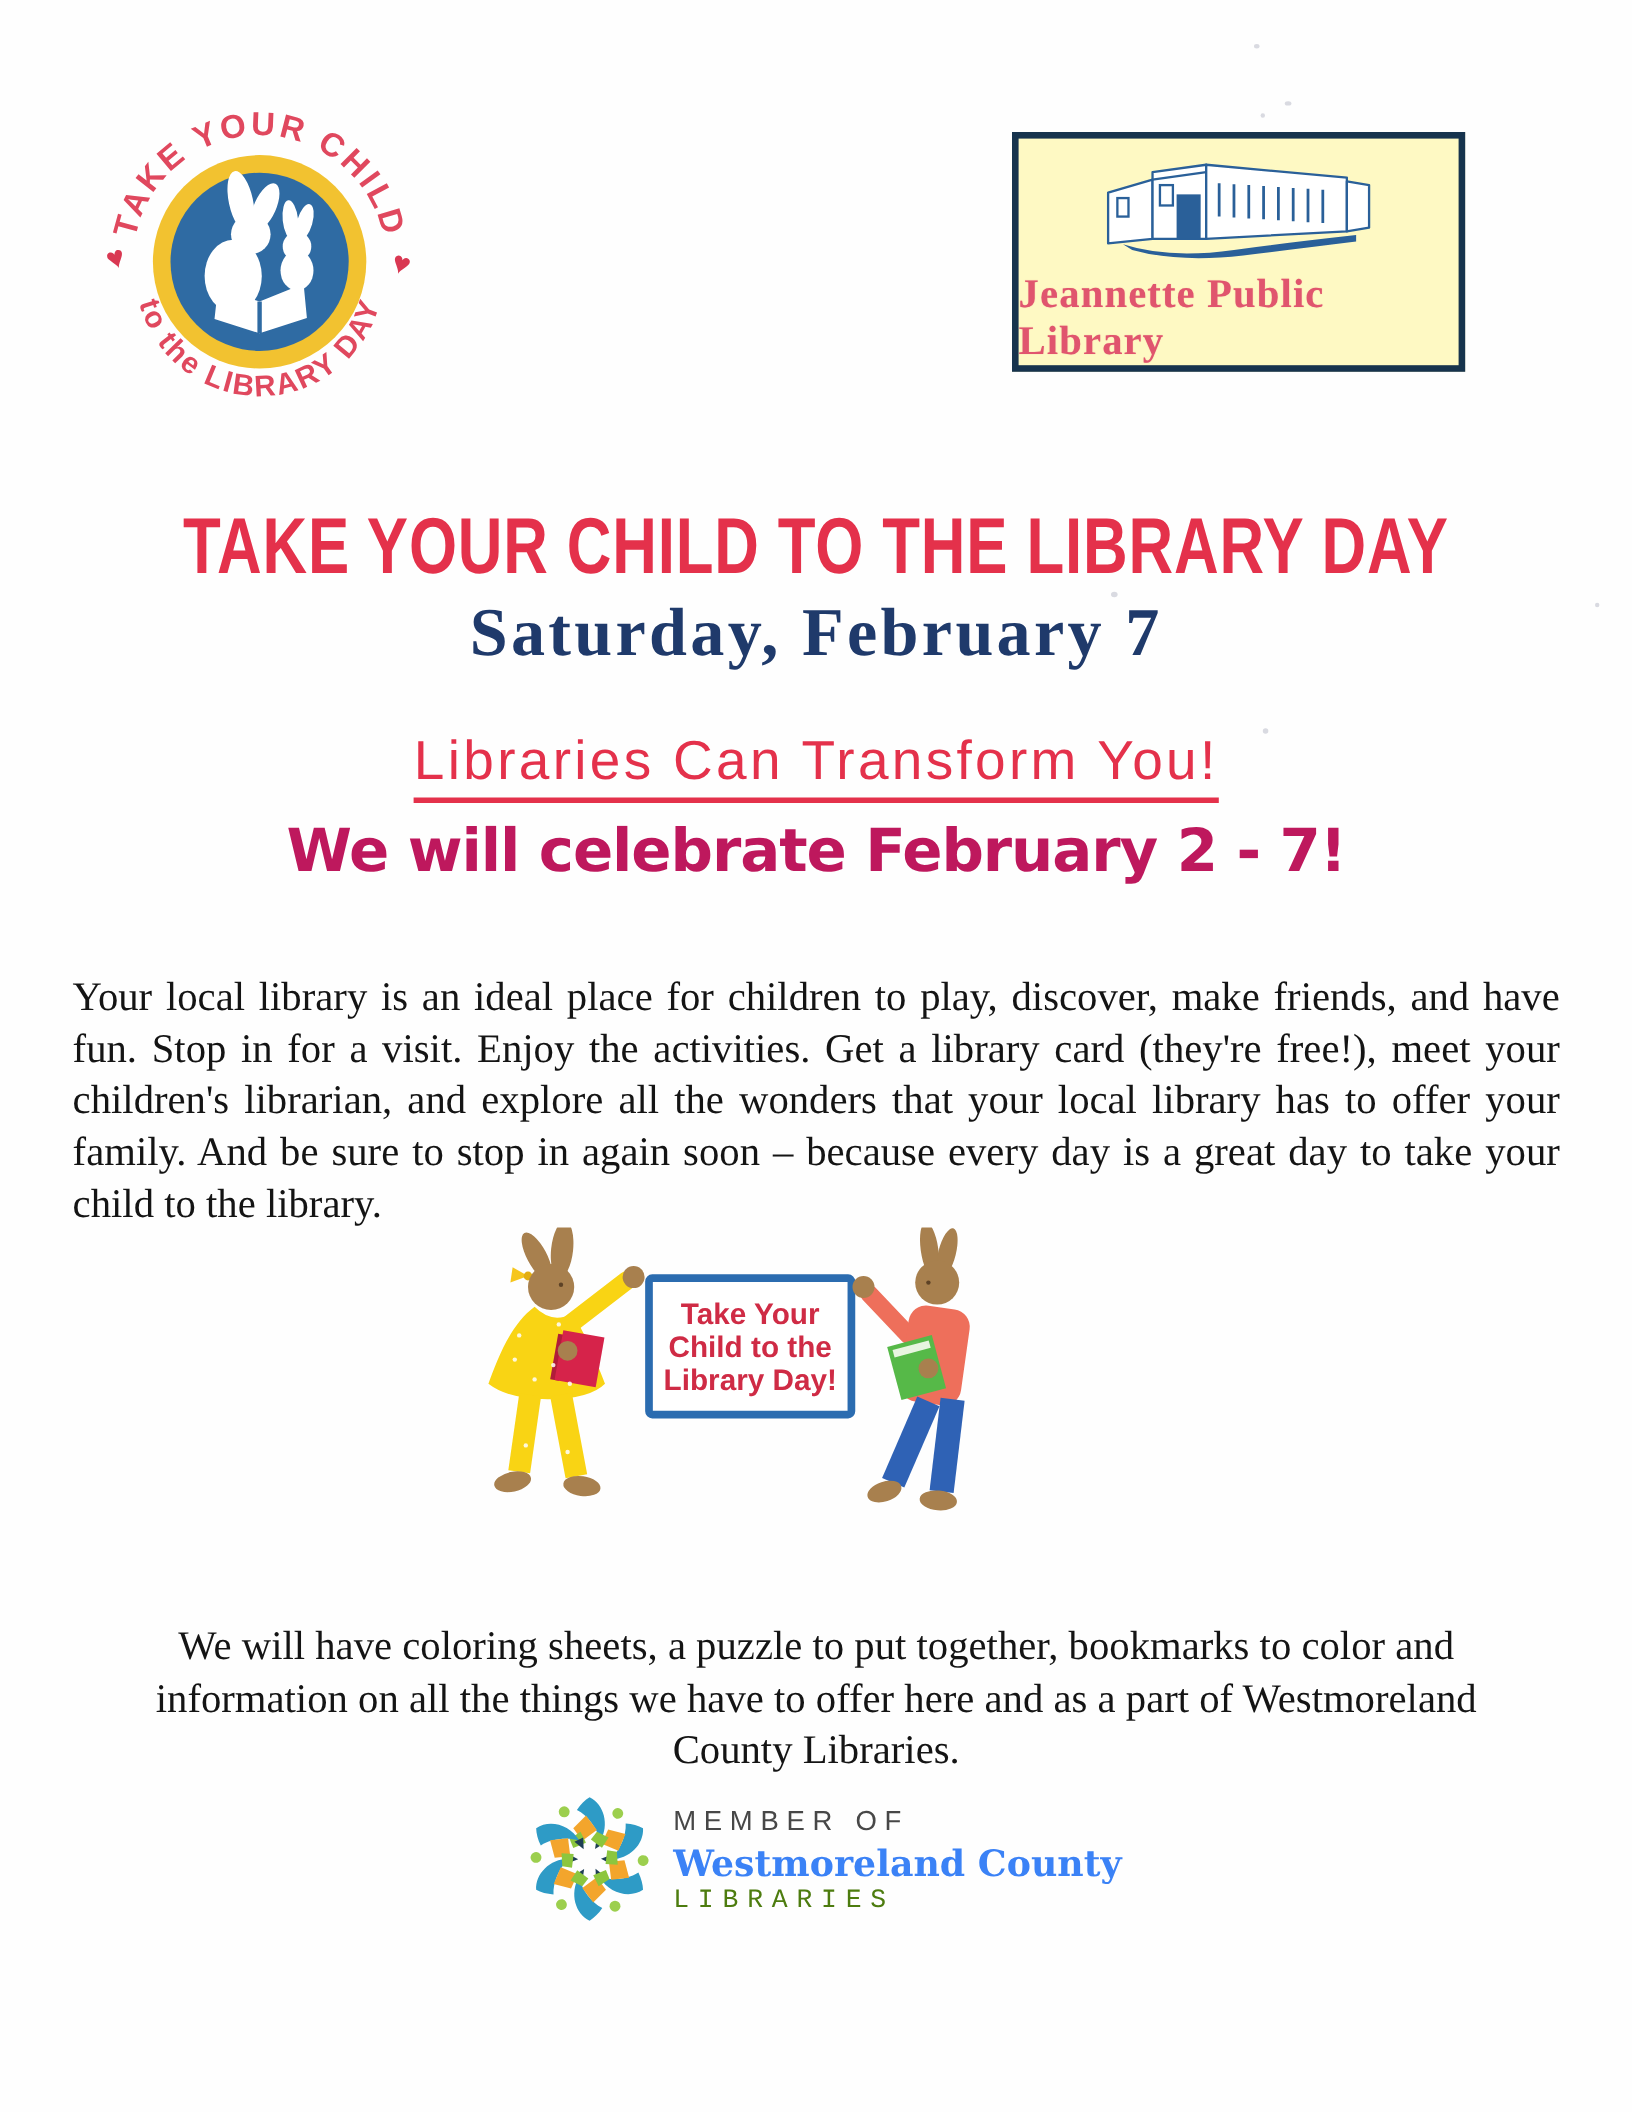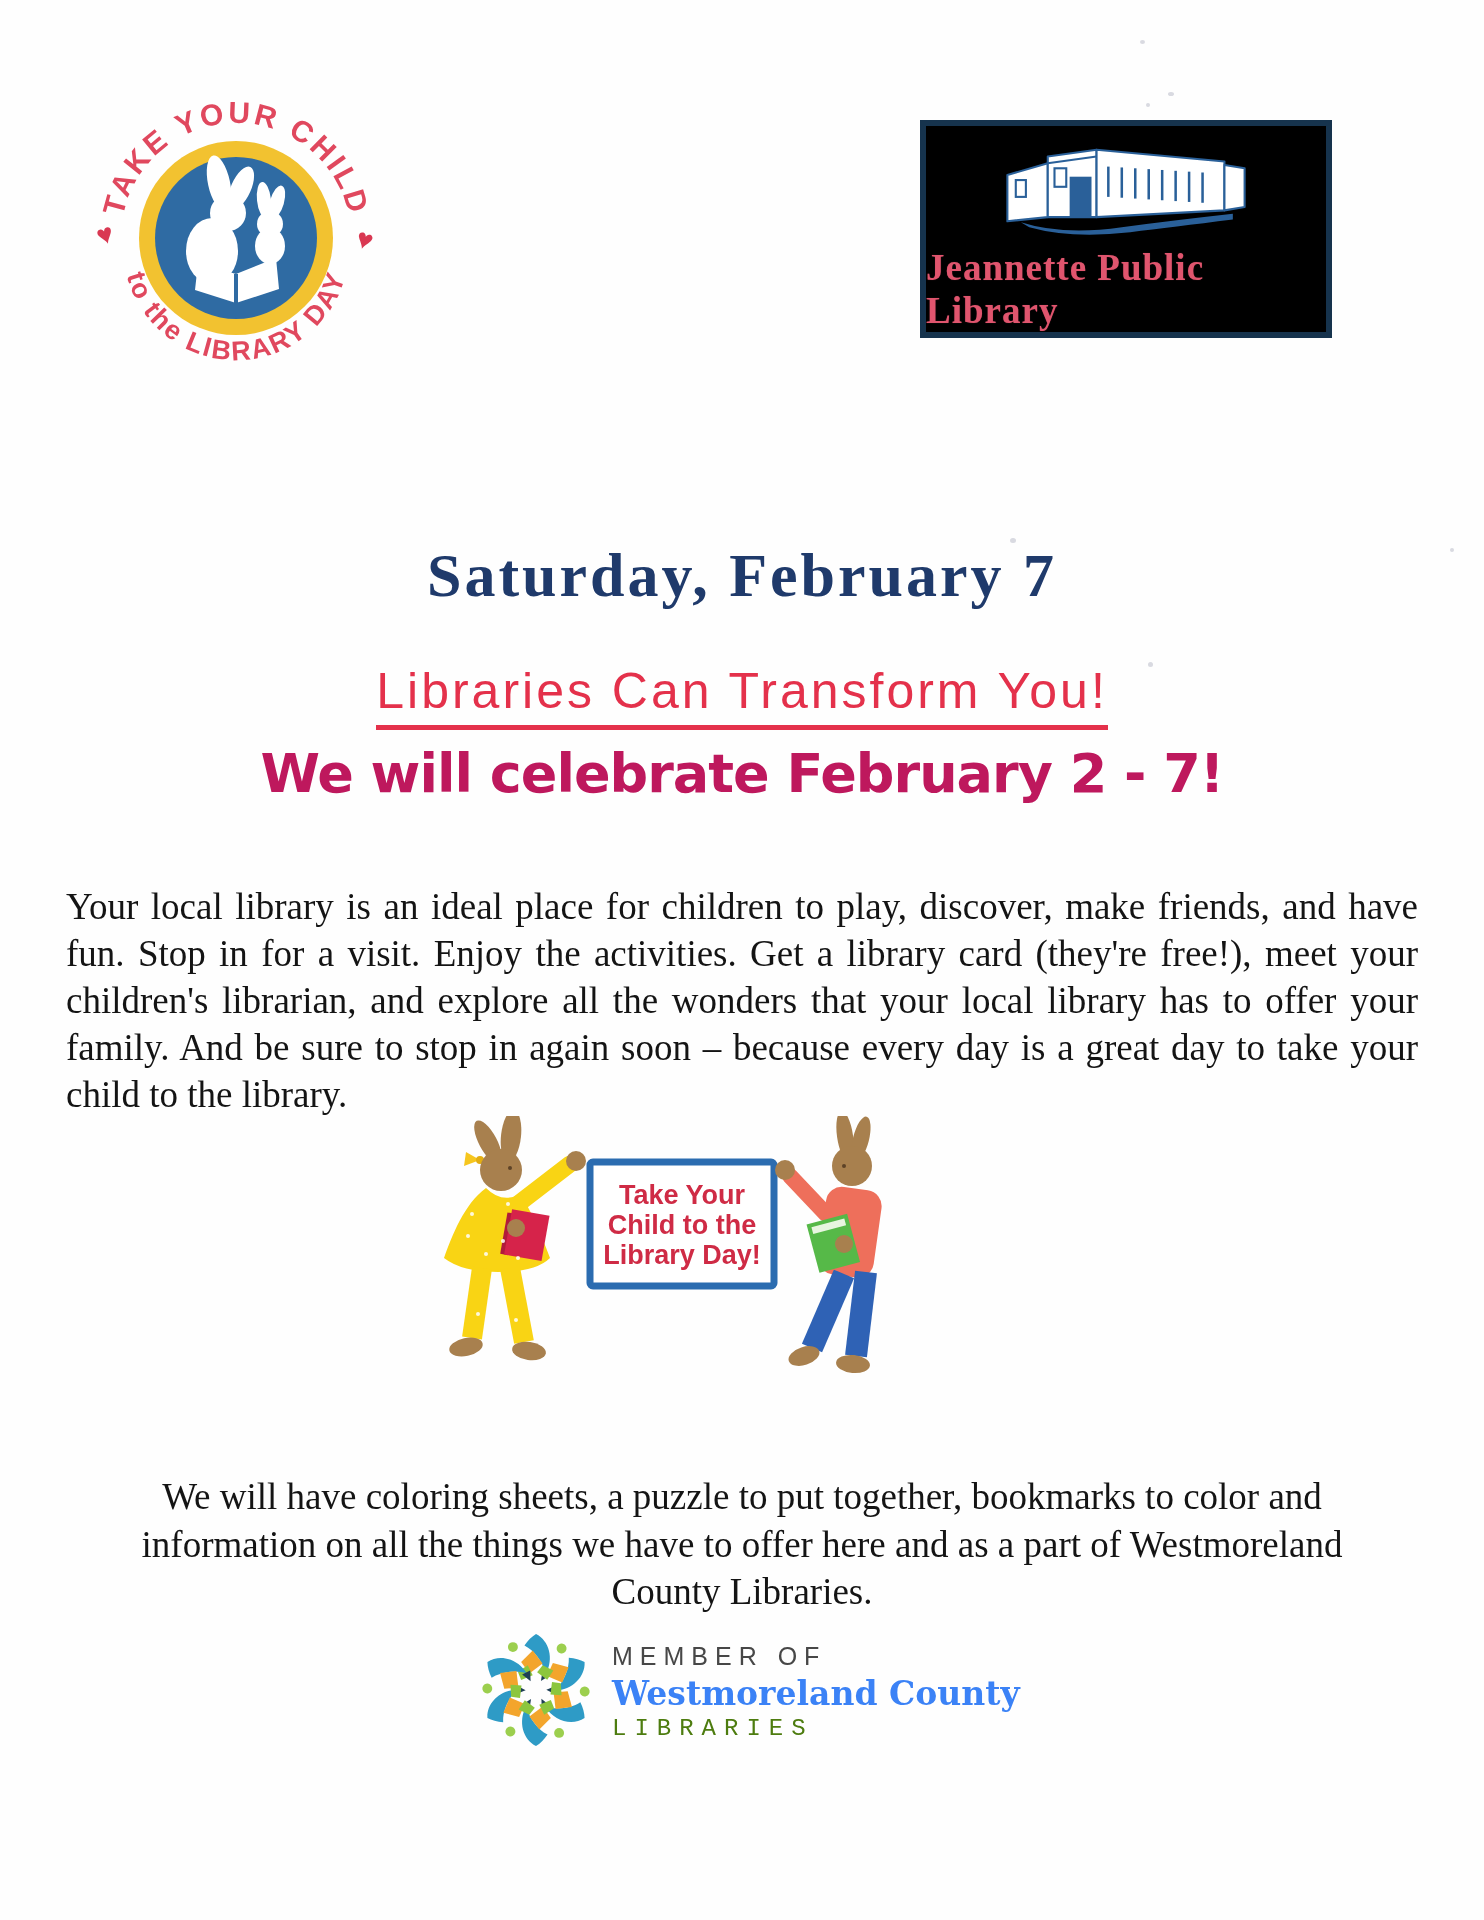--- a/index.html
+++ b/index.html
@@ -6,21 +6,21 @@
   .page {
     position:relative; width:1484px; height:1920px;
     background:#fefefe; overflow:hidden;
     font-family:"Liberation Serif", serif;
   }
 
   
   .badge { position:absolute; left:86px; top:88px; width:300px; height:300px; }
   .stamp {
     position:absolute; left:920px; top:120px; width:412px; height:218px;
-    border:6px solid #16334d; background:#000000; box-sizing:border-box;
+    border:6px solid #16334d; background:#fef9c3; box-sizing:border-box;
     display:flex; flex-direction:column; align-items:center; justify-content:flex-start;
   }
   .stamp-art { width:310px; height:122px; margin-top:12px; }
   .stamp-name {
     font-family:"Liberation Serif", serif; font-weight:bold;
     font-size:37px; color:#e0556e; letter-spacing:1px; margin-top:2px;
     text-shadow:0 0 1px rgba(224,85,110,.4);
   }
 
   
@@ -141,20 +141,23 @@
         <line x1="230" y1="40" x2="230" y2="76"></line>
           <line x1="246" y1="41" x2="246" y2="77"></line>
         <rect x="70" y="36" width="14" height="22" stroke-width="2.5"></rect>
         <rect x="24" y="50" width="12" height="20" stroke-width="2.5"></rect>
       </g>
       <path d="M30,100 Q80,116 150,106 Q210,98 282,90 L282,97 Q210,106 160,112 Q90,120 40,106 Z" fill="#2a6099"></path>
     </svg>
     <div class="stamp-name">Jeannette Public Library</div>
   </div>
 
+  <div class="h-wrap title-main">
+    <span>TAKE YOUR CHILD TO THE LIBRARY DAY</span>
+  </div>
   <div class="h-wrap title-date">
     <span>Saturday, February 7</span>
   </div>
   <div class="h-wrap title-slogan">
     <span>Libraries Can Transform You!</span>
   </div>
   <div class="h-wrap title-celebrate">
     <span>We will celebrate February 2 - 7!</span>
   </div>
 

